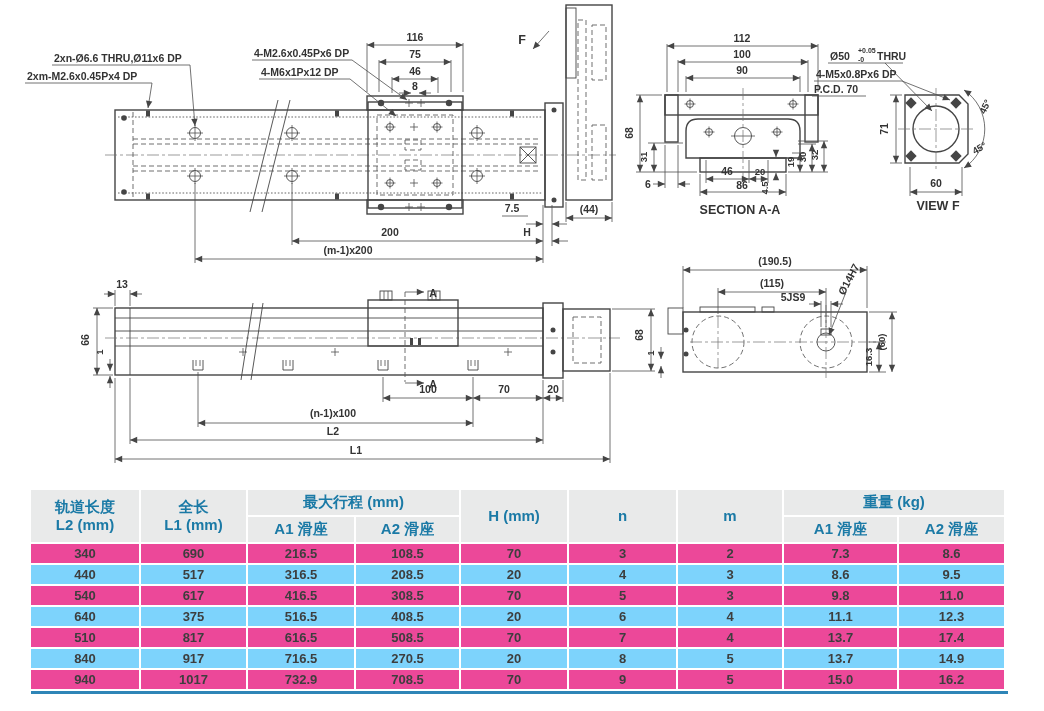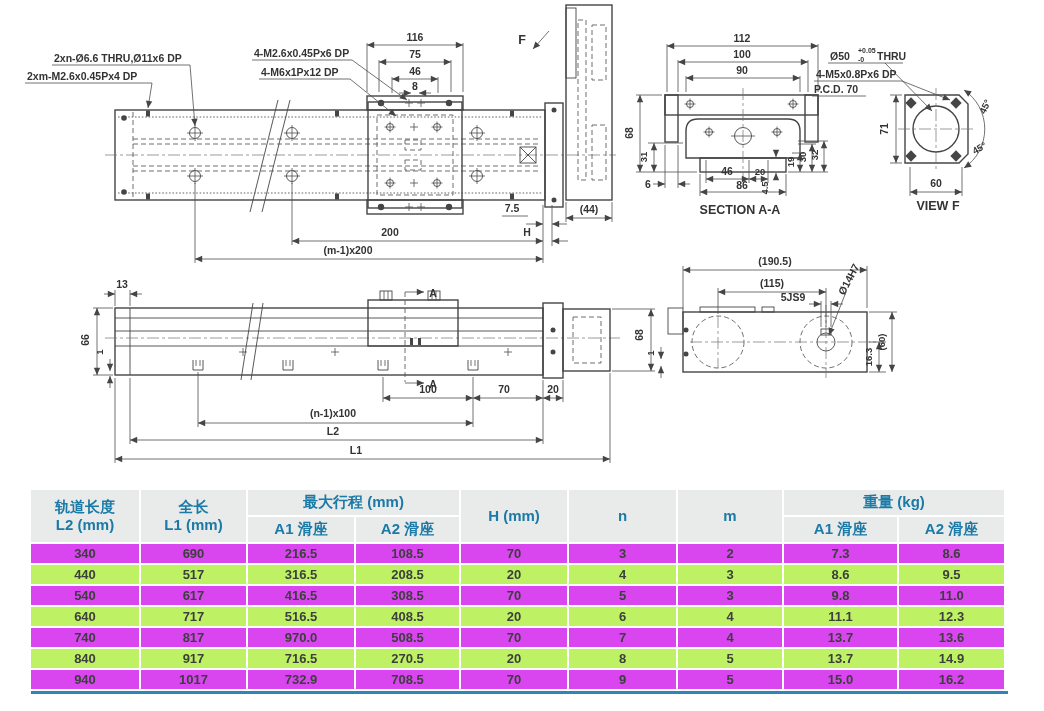--- a/index.html
+++ b/index.html
@@ -15,22 +15,22 @@
   .fil{fill:#454545;stroke:none}
   svg text{font:700 10.5px "Liberation Sans","DejaVu Sans",sans-serif;fill:#333;text-anchor:middle}
   svg text.s{font-size:9.5px}
   svg text.t{font-size:12.5px}
   svg text.sup{font-size:7px;text-anchor:start}
   svg text.st{text-anchor:start}
   
   table{border-collapse:separate;border-spacing:2px;table-layout:fixed;margin:4px 0 0 29px;}
   th{background:#e9eaea;color:#1b7aa6;font-size:15px;font-weight:700;padding:1px 0;line-height:1.22;height:23px;}
   td{text-align:center;font-size:13px;font-weight:700;color:#3d3e3e;padding:0;height:19px;}
-  tr.dark td{background:#d946ef}
-  tr.light td{background:#bef264}
+  tr.dark td{background:#ec4899}
+  tr.light td{background:#7dd3fc}
   .blue-rule{height:3px;background:#2e85b7;width:977px;margin:0 0 0 31px;}
 </style>
 </head>
 <body>
 
 <svg id="draw" width="1044" height="484" viewBox="0 0 1044 484">
   <defs>
     <marker id="ae" viewBox="0 0 10 10" refX="9" refY="5" markerWidth="11" markerHeight="8" orient="auto" markerUnits="userSpaceOnUse">
         <path d="M0,1 L9,5 L0,9 Z" fill="#454545"></path>
       </marker>
@@ -465,39 +465,39 @@
         <td>416.5</td>
         <td>308.5</td>
         <td>70</td>
         <td>5</td>
         <td>3</td>
         <td>9.8</td>
         <td>11.0</td>
       </tr>
       <tr class="light">
         <td>640</td>
-        <td>717</td>
+        <td>375</td>
         <td>516.5</td>
         <td>408.5</td>
         <td>20</td>
         <td>6</td>
         <td>4</td>
         <td>11.1</td>
         <td>12.3</td>
       </tr>
       <tr class="dark">
-        <td>740</td>
+        <td>510</td>
         <td>817</td>
-        <td>970.0</td>
+        <td>616.5</td>
         <td>508.5</td>
         <td>70</td>
         <td>7</td>
         <td>4</td>
         <td>13.7</td>
-        <td>13.6</td>
+        <td>17.4</td>
       </tr>
       <tr class="light">
         <td>840</td>
         <td>917</td>
         <td>716.5</td>
         <td>270.5</td>
         <td>20</td>
         <td>8</td>
         <td>5</td>
         <td>13.7</td>

